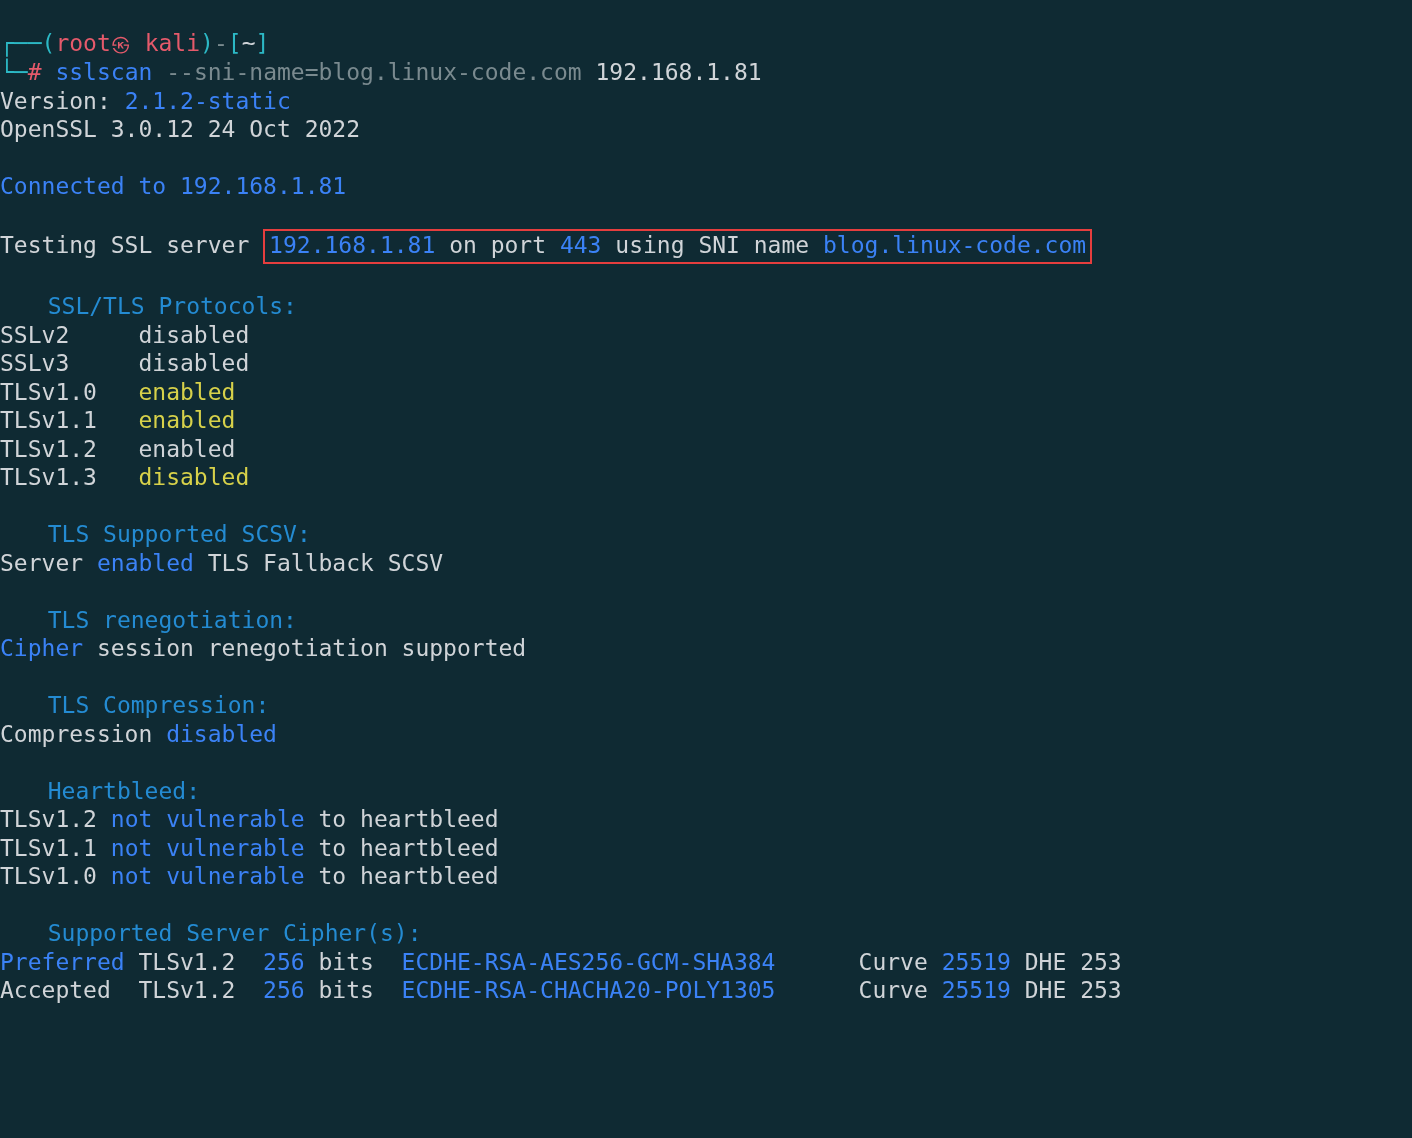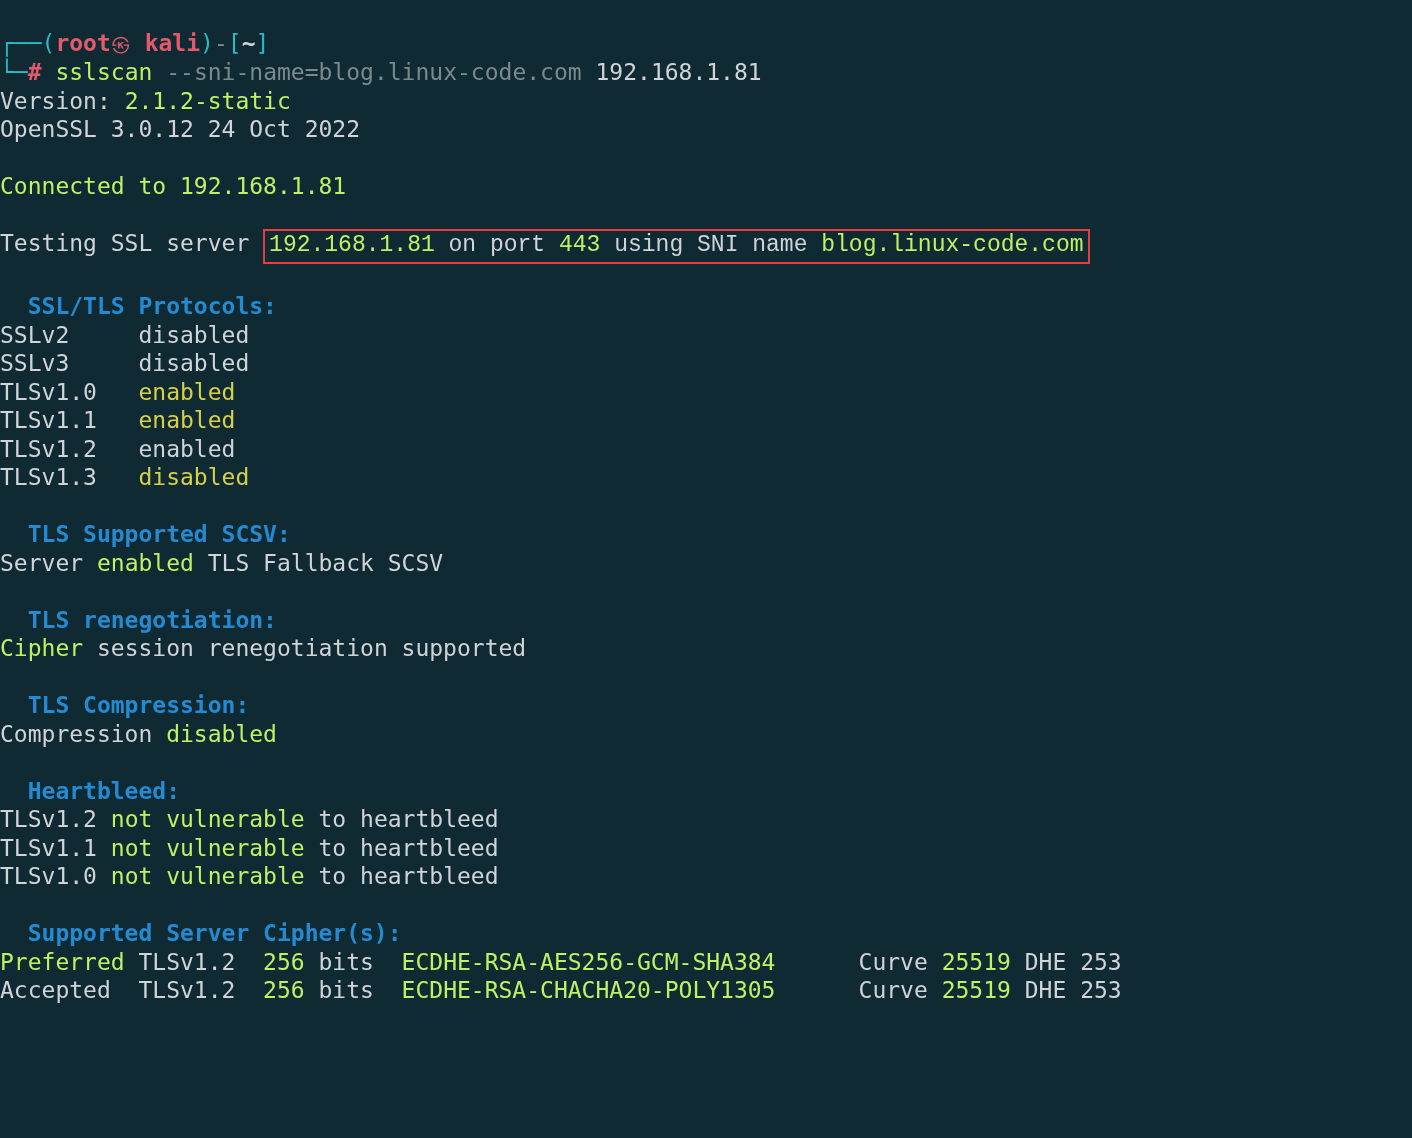--- a/index.html
+++ b/index.html
@@ -11,37 +11,36 @@
     overflow: hidden;
   }
   .terminal {
     font-family: "DejaVu Sans Mono", "Menlo", "Consolas", monospace;
     font-size: 23px;
     line-height: 28.5px;
     white-space: pre;
     color: #d0d4d8;
     padding: 0;
   }
-  .c-green  { color: #bef264; }
+  .c-green  { color: #3b82f6; }
   .c-cyan   { color: #2cb8c5; }
   .c-red    { color: #e55a6b; }
   .c-yellow { color: #d7d14a; }
-  .c-blue   { color: #248bd2; }
+  .c-blue   { color: #248bd2; margin-left: 20px; }
   .c-white  { color: #d0d4d8; }
   .c-gray   { color: #7a8a8f; }
-  .c-bold   { font-weight: bold; }
+  .c-bold   { font-weight: normal; }
   .skull {
     color: #e55a6b;
     font-size: 20px;
   }
   .redbox {
     border: 2px solid #e53e3e;
     padding: 0 4px 2px 4px;
     display: inline-block;
-    font-family: Liberation Mono, monospace;
   }
 </style>
 </head>
 <body>
 
 <div class="terminal">
 <span><span class="c-cyan">┌──</span><span class="c-cyan">(</span><span class="c-red c-bold">root</span><span class="skull">㉿</span><span> </span><span class="c-red c-bold">kali</span><span class="c-cyan">)</span><span class="c-gray">-</span><span class="c-cyan">[</span><span class="c-white c-bold">~</span><span class="c-cyan">]</span></span>
 <span><span class="c-cyan">└─</span><span class="c-red c-bold">#</span> <span class="c-green">sslscan</span> <span class="c-gray">--sni-name=blog.linux-code.com</span> <span class="c-white">192.168.1.81</span></span>
 <span><span>Version:</span> <span class="c-green">2.1.2-static</span></span>
 <span>OpenSSL 3.0.12 24 Oct 2022</span>

